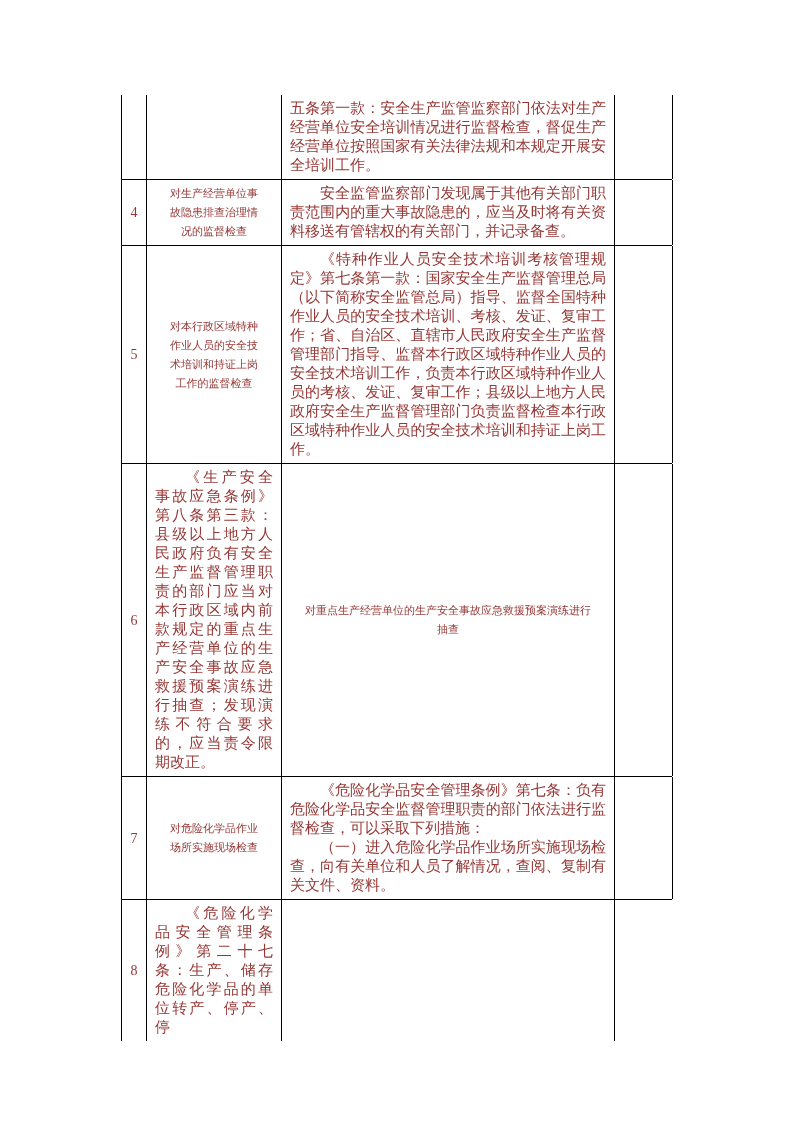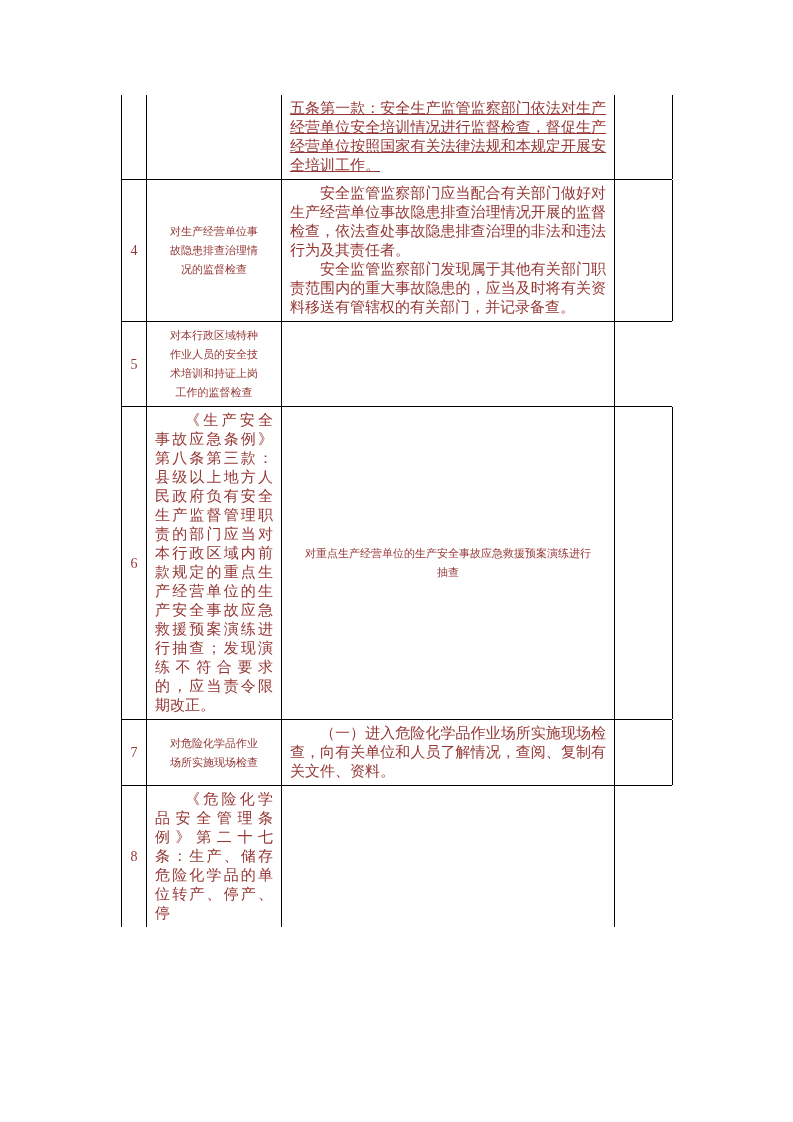--- a/index.html
+++ b/index.html
@@ -41,66 +41,69 @@
     word-break: break-all;
   }
   .content {
     padding: 4px 8px;
     font-size: 15px; line-height: 19px;
     text-align: justify;
     text-justify: inter-ideograph;
     word-break: break-all;
   }
   .content p { text-indent: 2em; }
-  .content p.noindent { text-indent: 0; text-decoration: underline; }
+  .content p.noindent { text-indent: 0; }
 </style>
 </head>
 <body>
 
 <div class="page">
   <div class="doc-table">
 
     <div class="trow">
       <div class="c num"></div>
       <div class="c title"></div>
       <div class="c content">
         <p class="noindent">五条第一款：安全生产监管监察部门依法对生产经营单位安全培训情况进行监督检查，督促生产经营单位按照国家有关法律法规和本规定开展安全培训工作。</p>
       </div>
       <div class="c extra"></div>
     </div>
 
     <div class="trow">
       <div class="c num">4</div>
       <div class="c title">对生产经营单位事故隐患排查治理情况的监督检查</div>
       <div class="c content">
-        <p>安全监管监察部门应当配合有关部门做好对生产经营单位事故隐患排查治理情况开展的监督检查，依法查处事故隐患排查治理的非法和违法行为及其责任者。</p>
         <p>安全监管监察部门发现属于其他有关部门职责范围内的重大事故隐患的，应当及时将有关资料移送有管辖权的有关部门，并记录备查。</p>
       </div>
       <div class="c extra"></div>
     </div>
 
     <div class="trow">
       <div class="c num">5</div>
       <div class="c title">对本行政区域特种作业人员的安全技术培训和持证上岗工作的监督检查</div>
+      <div class="c content">
+        <p>《特种作业人员安全技术培训考核管理规定》第七条第一款：国家安全生产监督管理总局（以下简称安全监管总局）指导、监督全国特种作业人员的安全技术培训、考核、发证、复审工作；省、自治区、直辖市人民政府安全生产监督管理部门指导、监督本行政区域特种作业人员的安全技术培训工作，负责本行政区域特种作业人员的考核、发证、复审工作；县级以上地方人民政府安全生产监督管理部门负责监督检查本行政区域特种作业人员的安全技术培训和持证上岗工作。</p>
+      </div>
       <div class="c extra"></div>
     </div>
 
     <div class="trow">
       <div class="c num">6</div>
       <div class="c content">
         <p>《生产安全事故应急条例》第八条第三款：县级以上地方人民政府负有安全生产监督管理职责的部门应当对本行政区域内前款规定的重点生产经营单位的生产安全事故应急救援预案演练进行抽查；发现演练不符合要求的，应当责令限期改正。</p>
       </div>
       <div class="c title">对重点生产经营单位的生产安全事故应急救援预案演练进行抽查</div>
       <div class="c extra"></div>
     </div>
 
     <div class="trow">
       <div class="c num">7</div>
       <div class="c title">对危险化学品作业场所实施现场检查</div>
       <div class="c content">
+        <p>《危险化学品安全管理条例》第七条：负有危险化学品安全监督管理职责的部门依法进行监督检查，可以采取下列措施：</p>
         <p>（一）进入危险化学品作业场所实施现场检查，向有关单位和人员了解情况，查阅、复制有关文件、资料。</p>
       </div>
       <div class="c extra"></div>
     </div>
 
     <div class="trow cut">
       <div class="c num">8</div>
       <div class="c content">
         <p>《危险化学品安全管理条例》第二十七条：生产、储存危险化学品的单位转产、停产、停</p>
       </div>

